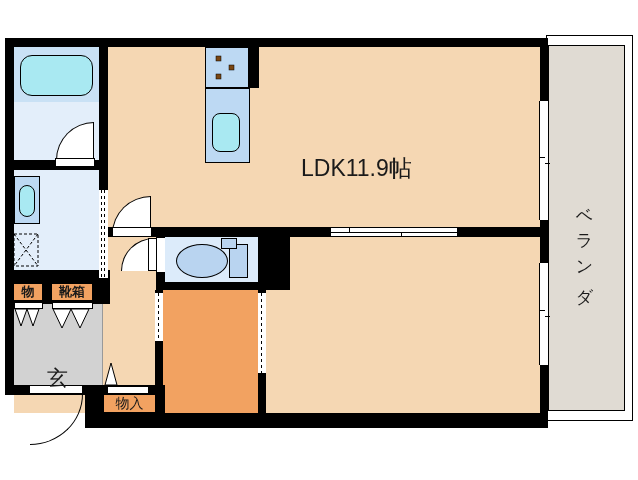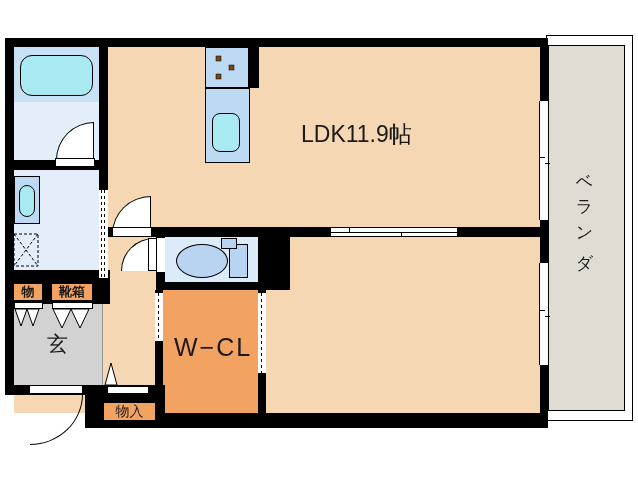--- a/index.html
+++ b/index.html
@@ -18,21 +18,21 @@
   .cyan{background:#a9e9f2;border:1.5px solid #000;}
   .leaf{background:#fff;border:1px solid #000;}
   .qdoor{background:#fff;border-top:1.5px solid #000;border-left:1.5px solid #000;
          border-right:1.5px solid #000;border-top-left-radius:100% 100%;}
   .arc-br{border-right:1.4px solid #000;border-bottom:1.4px solid #000;
           border-bottom-right-radius:100% 100%;}
   .openv{background:#fff;}
   .dashv{width:1px;background-image:repeating-linear-gradient(to bottom,#000 0 3px,transparent 3px 6px);}
   .winv{background:#fff;border-left:1.2px solid #000;border-right:1.2px solid #000;}
   .tick{background:#000;}
-  .lbl{white-space:nowrap;line-height:1;}
+  .lbl{white-space:nowrap;line-height:1;margin-top:34px;}
   .boxlbl{display:flex;align-items:center;justify-content:center;font-size:13px;font-weight:bold;}
   .vert{writing-mode:vertical-rl;text-orientation:upright;}
 </style>
 </head>
 <body>
 
 <div id="plan">
 
   <div class="a z0 peach" style="left:14px;top:47px;width:526px;height:366px;"></div>
 
@@ -140,26 +140,25 @@
       <line x1="38" y1="234" x2="14" y2="266"></line>
     </g>
     <g fill="#7a4612" stroke="#000" stroke-width="0.5">
       <rect x="216" y="56" width="5" height="5"></rect>
       <rect x="229" y="65" width="5" height="5"></rect>
       <rect x="216" y="74" width="5" height="5"></rect>
     </g>
   </svg>
 
   <div class="a z5 lbl" style="left:301px;top:123px;font-size:23px;">LDK11.9帖</div>
-  <div class="a z5 lbl" style="left:174px;top:335px;font-size:25px;letter-spacing:2px;">W−CL</div>
   <div class="a z5 lbl" style="left:47px;top:333px;font-size:21px;">玄</div>
   <div class="a z5 lbl vert" style="left:576px;top:162px;font-size:17px;letter-spacing:7px;">ベランダ</div>
   <div class="a z5 orange boxlbl" style="left:13px;top:283px;width:30px;height:18px;border:1px solid #000;">
     <span>物</span>
   </div>
   <div class="a z5 orange boxlbl" style="left:51px;top:283px;width:42px;height:18px;border:1px solid #000;">
     <span>靴箱</span>
   </div>
-  <div class="a z5 orange boxlbl" style="left:103px;top:394px;width:53px;height:19px;border:1px solid #000;font-size:14px;font-weight:normal;margin-top:8px;">
+  <div class="a z5 orange boxlbl" style="left:103px;top:394px;width:53px;height:19px;border:1px solid #000;font-size:14px;font-weight:normal;">
     <span>物入</span>
   </div>
 
 </div>
 
 </body></html>

